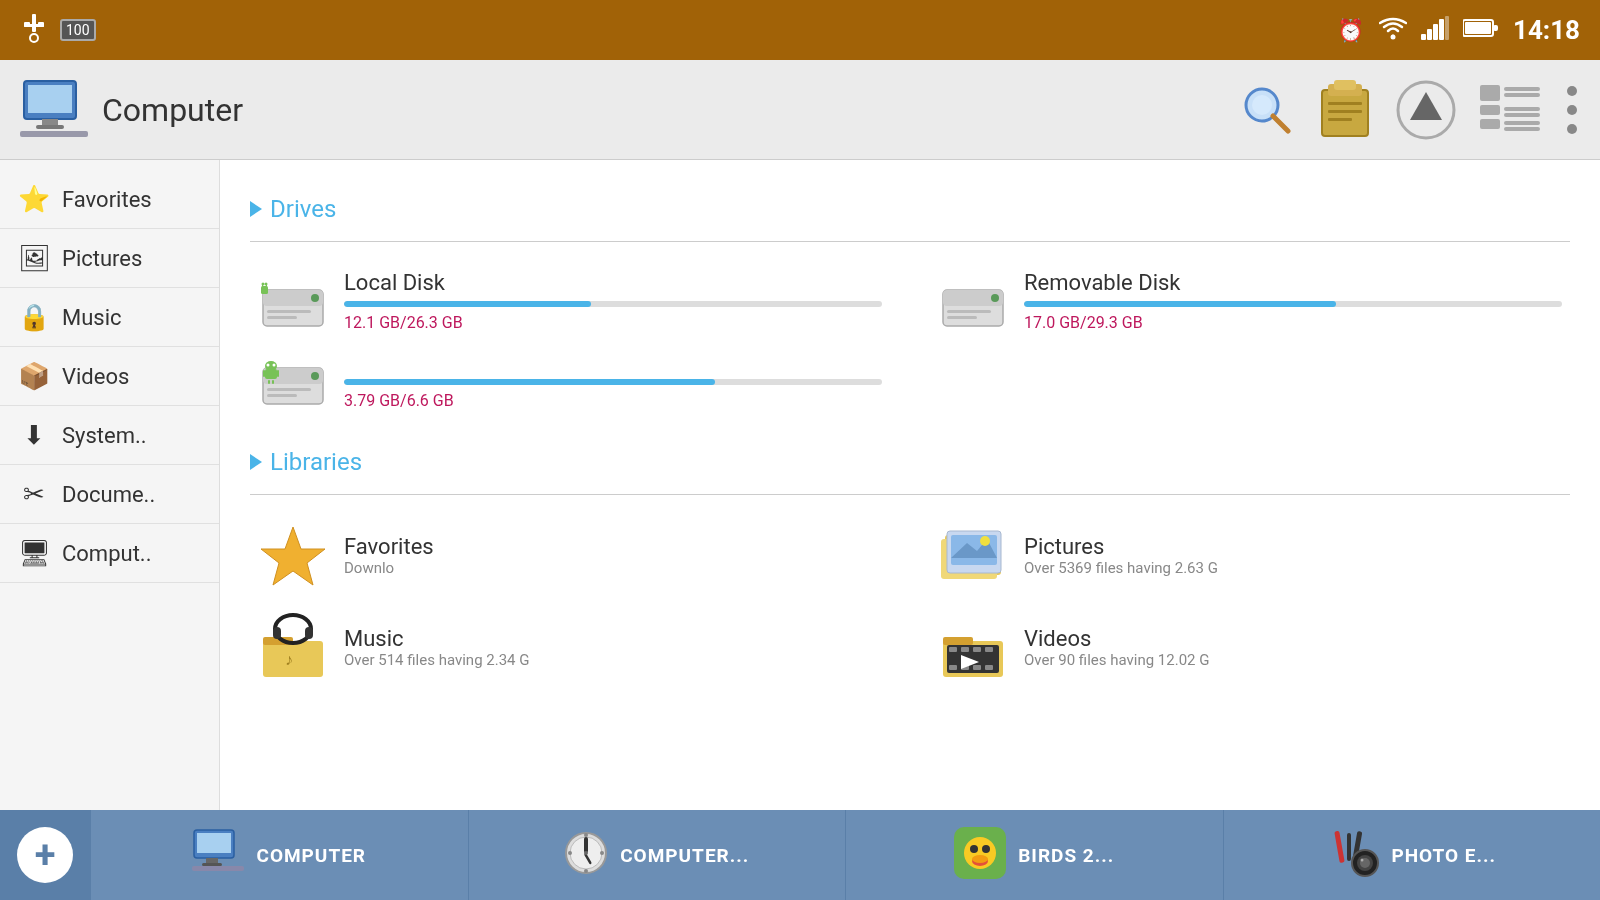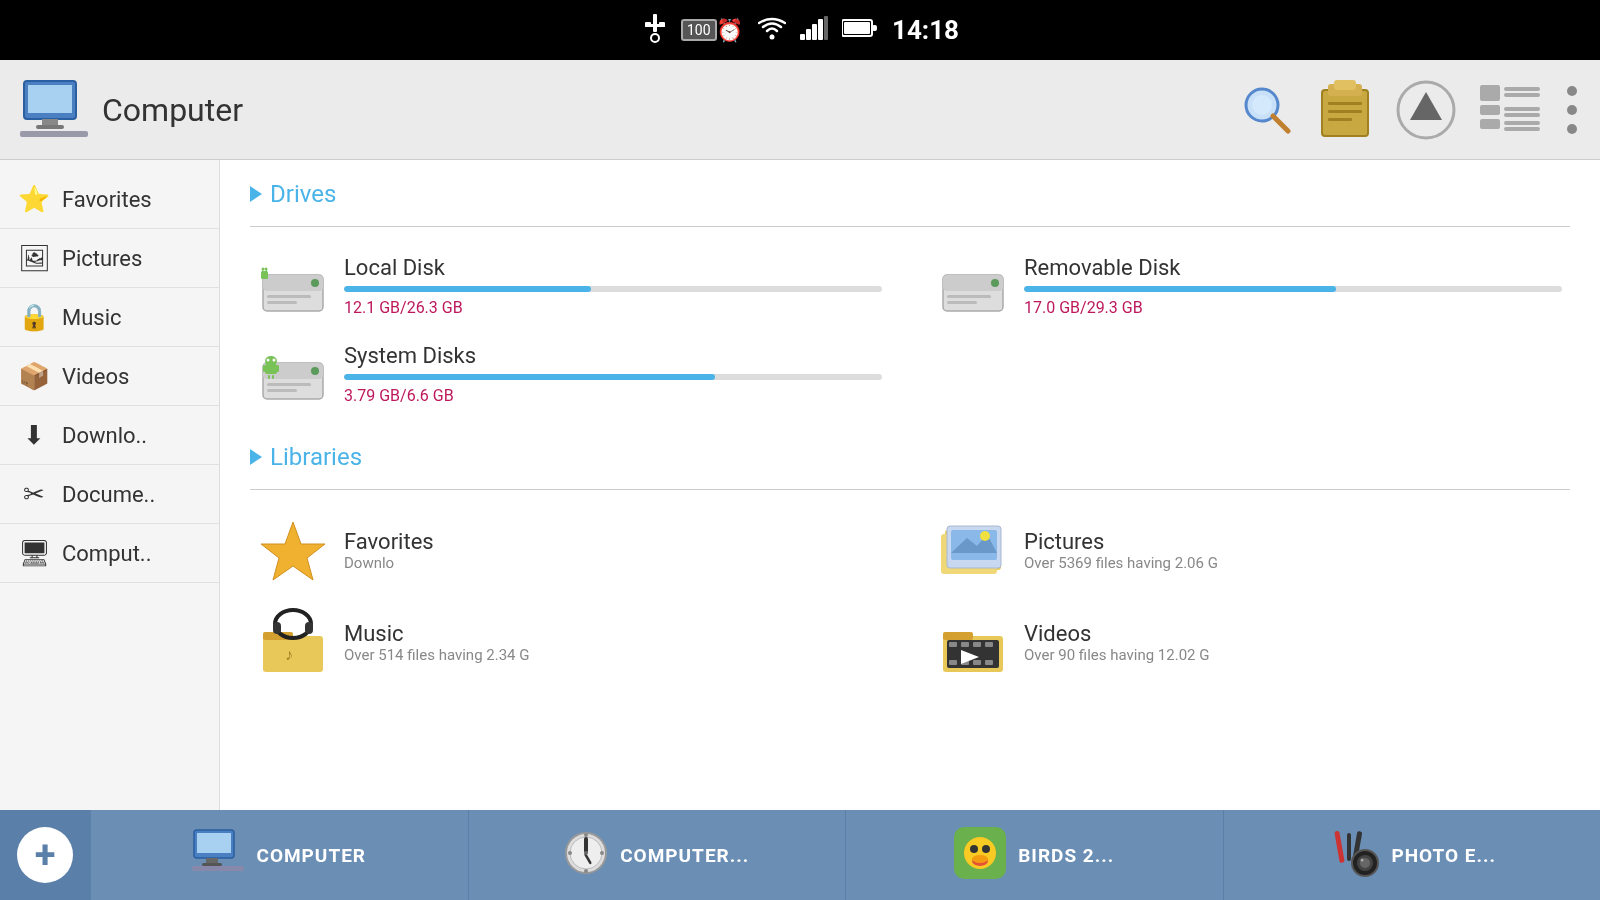--- a/index.html
+++ b/index.html
@@ -8,24 +8,24 @@
       height: 900px;
       overflow: hidden;
       font-family: 'Roboto', Arial, sans-serif;
       background: #f0f0f0;
     }
 
     
     #status-bar {
       width: 100%;
       height: 60px;
-      background: #000000;
-      display: flex;
-      align-items: center;
-      justify-content: center;
+      background: #a16207;
+      display: flex;
+      align-items: center;
+      justify-content: space-between;
       padding: 16px 20px;
     }
     .status-left {
       display: flex;
       align-items: center;
       gap: 12px;
     }
     .status-right {
       display: flex;
       align-items: center;
@@ -123,20 +123,21 @@
     }
 
     .section-header {
       display: flex;
       align-items: center;
       gap: 8px;
       color: #4ab4e8;
       font-size: 24px;
       margin-bottom: 10px;
       padding-bottom: 8px;
+      margin-top: 15px;
     }
     .section-divider {
       border: none;
       border-top: 1px solid #ccc;
       margin-bottom: 20px;
     }
     .triangle-icon {
       width: 0; height: 0;
       border-top: 8px solid transparent;
       border-bottom: 8px solid transparent;
@@ -388,21 +389,21 @@
     <div class="sidebar-item">
       <span class="sidebar-item-icon">🔒</span>
       <span>Music</span>
     </div>
     <div class="sidebar-item">
       <span class="sidebar-item-icon">📦</span>
       <span>Videos</span>
     </div>
     <div class="sidebar-item">
       <span class="sidebar-item-icon">⬇</span>
-      <span>Downlo..</span>
+      <span>System..</span>
     </div>
     <div class="sidebar-item">
       <span class="sidebar-item-icon">✂</span>
       <span>Docume..</span>
     </div>
     <div class="sidebar-item">
       <span class="sidebar-item-icon">🖥</span>
       <span>Comput..</span>
     </div>
   </div>
@@ -479,21 +480,20 @@
                 <circle cx="11" cy="5" r="1.5" fill="white"></circle>
                 <rect x="2" y="9" width="12" height="10" rx="2" fill="#78c257"></rect>
                 <rect x="0" y="10" width="2" height="7" rx="1" fill="#78c257"></rect>
                 <rect x="14" y="10" width="2" height="7" rx="1" fill="#78c257"></rect>
                 <rect x="5" y="20" width="2" height="4" rx="1" fill="#78c257"></rect>
                 <rect x="9" y="20" width="2" height="4" rx="1" fill="#78c257"></rect>
               </g>
             </svg>
           </div>
           <div class="drive-info">
-            <div class="drive-name">System Disks</div>
             <div class="drive-progress">
               <div class="drive-progress-fill" style="width: 69%"></div>
             </div>
             <div class="drive-size">3.79 GB/6.6 GB</div>
           </div>
         </div>
 
       </div>
     </div>
 
@@ -525,21 +525,21 @@
               <rect x="2" y="16" width="56" height="40" rx="3" fill="#f0d878"></rect>
               <rect x="8" y="8" width="54" height="42" rx="3" fill="#c8d8f0" stroke="#a8b8d0" stroke-width="1"></rect>
 
               <rect x="12" y="12" width="46" height="30" rx="2" fill="#8ab8e8"></rect>
               <polygon points="12,35 28,20 38,28 48,16 58,35" fill="#6a98c8"></polygon>
               <circle cx="46" cy="18" r="5" fill="#f0e040"></circle>
             </svg>
           </div>
           <div class="library-info">
             <div class="library-name">Pictures</div>
-            <div class="library-desc">Over 5369 files having 2.06 G</div>
+            <div class="library-desc">Over 5369 files having 2.63 G</div>
           </div>
         </div>
 
         <div class="library-item">
           <div class="library-icon-area">
             <svg width="68" height="68" viewBox="0 0 68 68">
 
               <rect x="4" y="28" width="60" height="36" rx="3" fill="#e8c858"></rect>
               <rect x="4" y="24" width="30" height="8" rx="2" fill="#d4a030"></rect>
 

